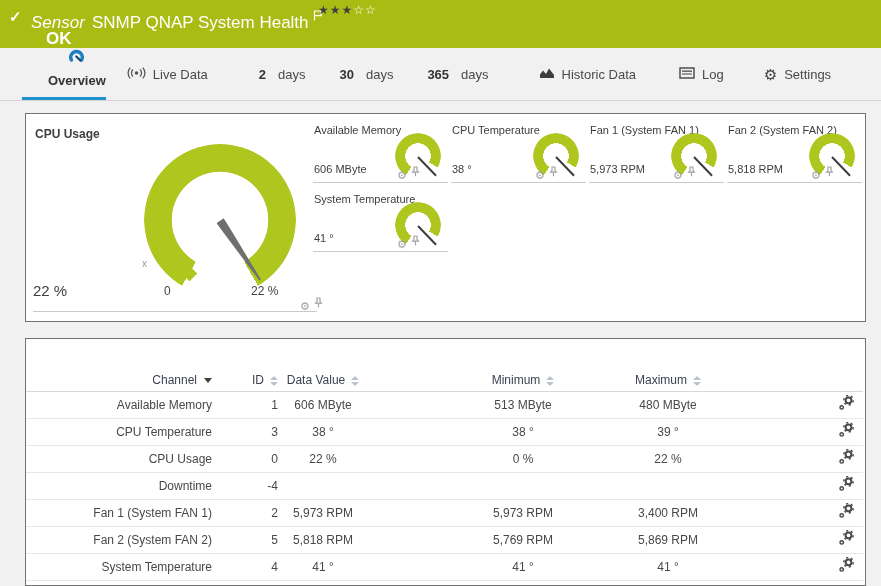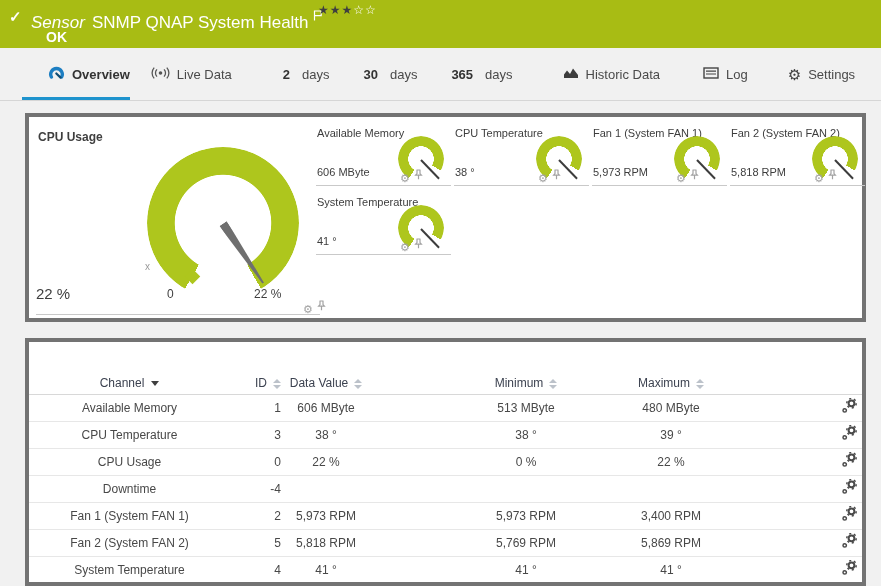--- a/index.html
+++ b/index.html
@@ -16,44 +16,44 @@
     position:absolute; left:0; top:0; width:881px; height:48px;
     background:#a8bc14; color:#fff;
   }
   .hdr-check{ position:absolute; left:9px; top:8px; font-size:15px; font-weight:bold; }
   .hdr-title{ position:absolute; left:31px; top:6px; font-size:17px; white-space:nowrap; }
   .hdr-kind{ font-style:italic; margin-right:7px; }
   .flag-wrap{ display:inline-block; vertical-align:super; margin-left:4px; }
   .stars{ position:absolute; left:318px; top:3px; font-size:12px; letter-spacing:1px; cursor:pointer; }
   .star-f{ color:#3f3f3f; }
   .star-e{ color:#ffffff; }
-  .hdr-status{ position:absolute; left:46px; top:29px; font-size:14px; font-weight:bold; }
+  .hdr-status{ position:absolute; left:46px; top:29px; font-size:17px; font-weight:bold; }
 
   
   .tabbar{
     position:absolute; left:0; top:48px; width:881px; height:53px;
     border-bottom:1px solid #d6d6d6; display:flex; align-items:stretch;
   }
   .tab{
     position:relative; display:flex; align-items:center; gap:7px;
     font-size:13px; color:#4a4a4a; cursor:pointer; white-space:nowrap;
   }
   .tab .num{ font-weight:bold; color:#333; margin-right:5px; }
-  .tab.active{ color:#333; font-weight:bold; }
+  .tab.active{ color:#333; font-weight:bold;flex-direction:column; }
   .tab.active::after{
     content:""; position:absolute; left:0; right:0; bottom:0; height:3px; background:#1e93cd;
   }
   .t-overview{ margin-left:22px; padding-left:26px; }
   .t-live{ margin-left:21px; } .t-2d{ margin-left:51px; }
   .t-30d{ margin-left:34px; } .t-365d{ margin-left:34px; }
   .t-hist{ margin-left:50px; } .t-log{ margin-left:43px; } .t-set{ margin-left:40px; }
   .gear-glyph{ font-size:15px; color:#3f3f3f; line-height:1; }
 
   
-  .panel{ position:absolute; background:#fff; border:4px solid #737373; }
+  .panel{ position:absolute; background:#fff; border:1px solid #737373; }
   .panel-gauges{ left:25px; top:113px; width:841px; height:209px; }
   .panel-table{ left:25px; top:338px; width:841px; height:248px; overflow:hidden; }
 
   
   .big-block{ position:absolute; left:6px; top:8px; width:285px; height:190px; }
   .big-block::after{ content:""; position:absolute; left:1px; right:0; bottom:0; height:1px; background:#c9c9c9; }
   .bg-title{ position:absolute; left:3px; top:5px; font-size:12px; font-weight:bold; color:#3f3f3f; }
   .ring-big{
     position:absolute; left:112px; top:22px; width:152px; height:152px; border-radius:50%;
     background:conic-gradient(from 210deg, var(--g,#aec61d) 0 300deg, transparent 300deg 360deg);
@@ -97,21 +97,21 @@
   }
   .m-icons{ left:84px; bottom:1px; top:auto; }
 
   
   table.channels{ border-collapse:collapse; margin-top:30px; width:837px; table-layout:fixed; font-size:12px; }
   col.c-ch{ width:186px; } col.c-id{ width:66px; } col.c-last{ width:90px; }
   col.c-min{ width:250px; } col.c-max{ width:160px; } col.c-ico{ width:85px; }
   th,td{ padding:0; font-weight:normal; height:27px; vertical-align:middle; }
   thead th{ height:22px; color:#3c4250; border-bottom:1px solid #d8d8d8; cursor:pointer; white-space:nowrap; }
   tbody td{ color:#484848; border-bottom:1px solid #e7e7e7; }
-  .al{ text-align:center; padding-left:15px; }
+  .al{ text-align:right; padding-left:15px; }
   .aid{ text-align:right; padding-left:1px; }
   .ac{ text-align:center; }
   .amin{ text-align:center; padding-left:60px; }
   .amax{ text-align:center; padding-right:60px; }
   .aico{ text-align:left; padding-left:60px; }
   .sort-both{ display:inline-block; vertical-align:middle; margin-left:6px; }
   .sort-both i{ display:block; width:0; height:0; border-left:4px solid transparent; border-right:4px solid transparent; }
   .sort-both i.up{ border-bottom:4px solid #bcc2ca; margin-bottom:2px; }
   .sort-both i.dn{ border-top:4px solid #bcc2ca; }
   .sort-desc{ display:inline-block; vertical-align:middle; margin-left:7px;

